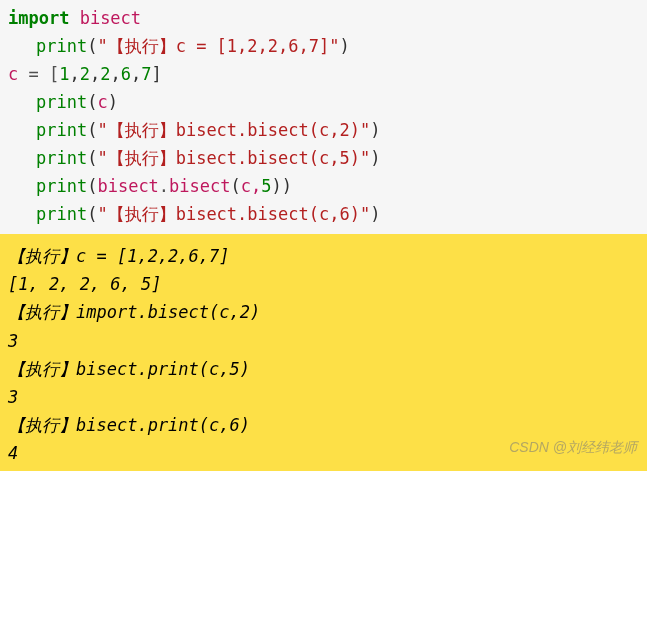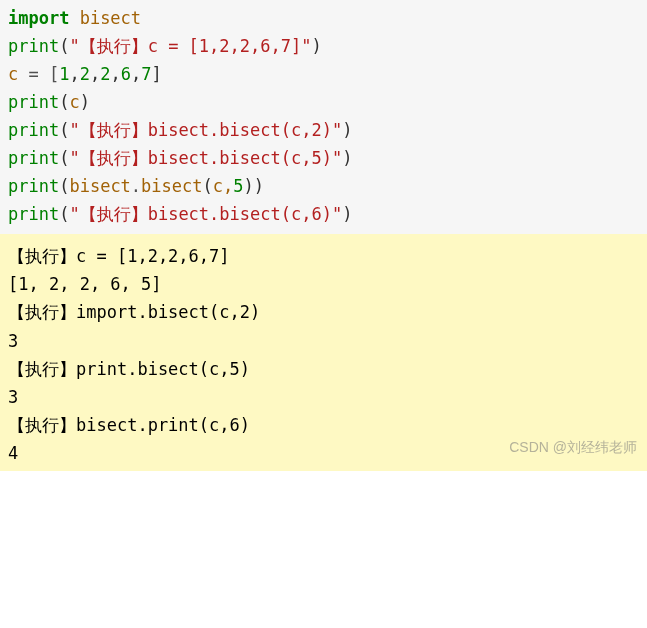--- a/index.html
+++ b/index.html
@@ -10,33 +10,34 @@
     line-height: 1.65;
     background: #fff;
     width: 647px;
     box-sizing: border-box;
   }
   .code-block {
     background: #f6f6f6;
     padding: 4px 8px 6px 8px;
   }
   .output-block {
-    background: #fef9c3;
+    background: #fde047;
     padding: 8px 8px 4px 8px;
     position: relative;
     font-family: Consolas, "SF Mono", Monaco, "DejaVu Sans Mono", "SimSun", monospace;
+    font-style: italic;
   }
   .line { white-space: pre; }
   .kw { color: #008000; font-weight: bold; text-align: center; }
-  .fn { color: #008000; }
+  .fn { color: #008000; margin-left: 28px; }
   .op { color: #505050; }
   .str { color: #b32020; }
   .num { color: #008000; }
   .punct { color: #303030; }
-  .txt { color: #a16207; }
+  .txt { color: #be185d; }
   .watermark {
     position: absolute;
     right: 10px;
     bottom: 12px;
     color: rgba(120,120,120,0.55);
     font-size: 14px;
     font-family: Arial, "Microsoft YaHei", sans-serif;
     pointer-events: none;
   }
 </style>
@@ -52,18 +53,18 @@
   <div class="line"><span class="fn">print</span><span class="punct">(</span><span class="str">"【执行】bisect.bisect(c,5)"</span><span class="punct">)</span></div>
   <div class="line"><span class="fn">print</span><span class="punct">(</span><span class="txt">bisect</span><span class="op">.</span><span class="txt">bisect</span><span class="punct">(</span><span class="txt">c,</span><span class="num">5</span><span class="punct">))</span></div>
   <div class="line"><span class="fn">print</span><span class="punct">(</span><span class="str">"【执行】bisect.bisect(c,6)"</span><span class="punct">)</span></div>
 </div>
 
 <div class="output-block">
   <div class="line">【执行】c = [1,2,2,6,7]</div>
   <div class="line">[1, 2, 2, 6, 5]</div>
   <div class="line">【执行】import.bisect(c,2)</div>
   <div class="line">3</div>
-  <div class="line">【执行】print.bisect(c,5)</div>
+  <div class="line">【执行】bisect.print(c,5)</div>
   <div class="line">3</div>
   <div class="line">【执行】bisect.print(c,6)</div>
   <div class="line">4</div>
   <div class="watermark">CSDN @刘经纬老师</div>
 </div>
 
 </body></html>

